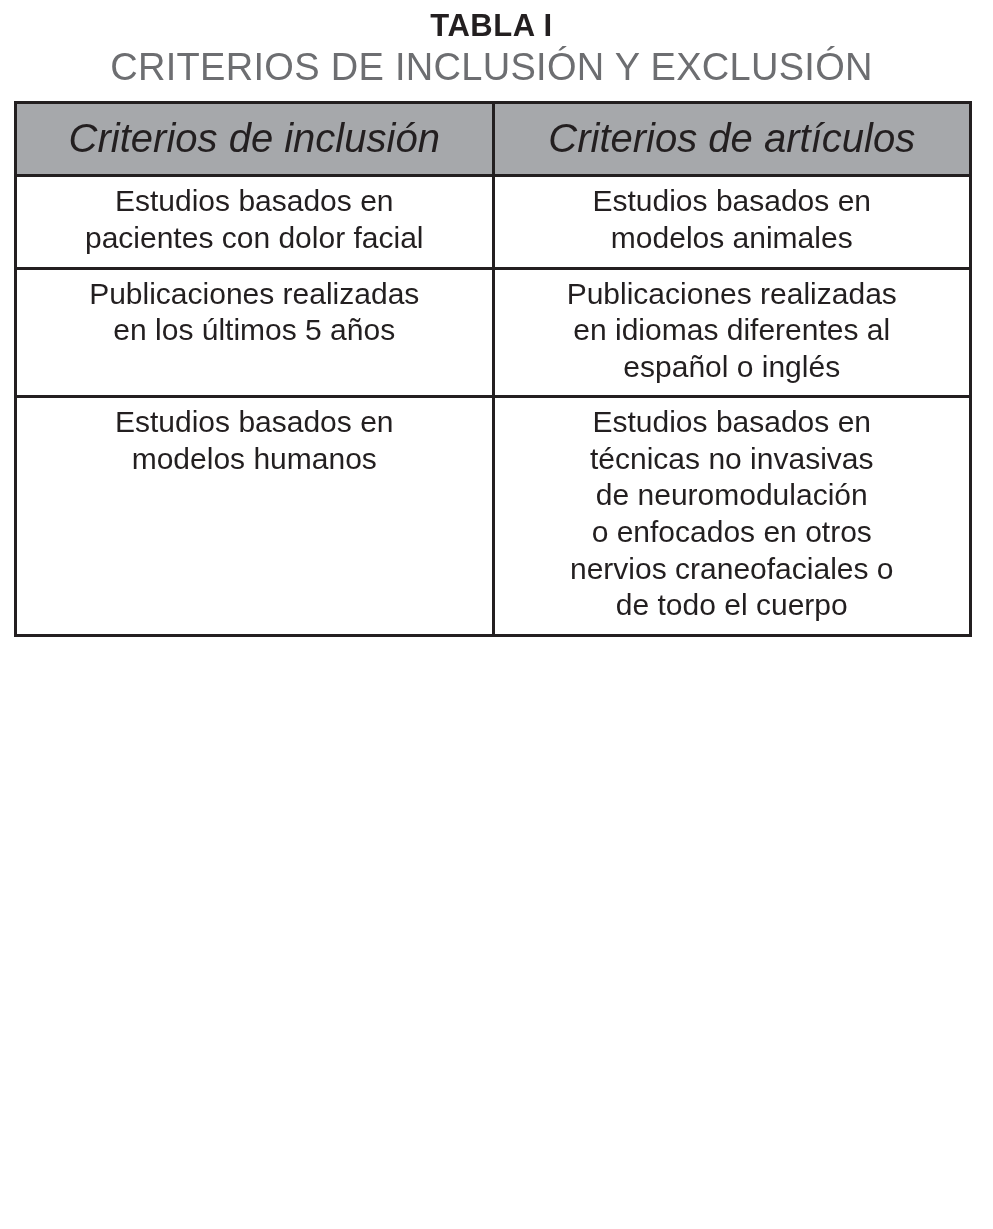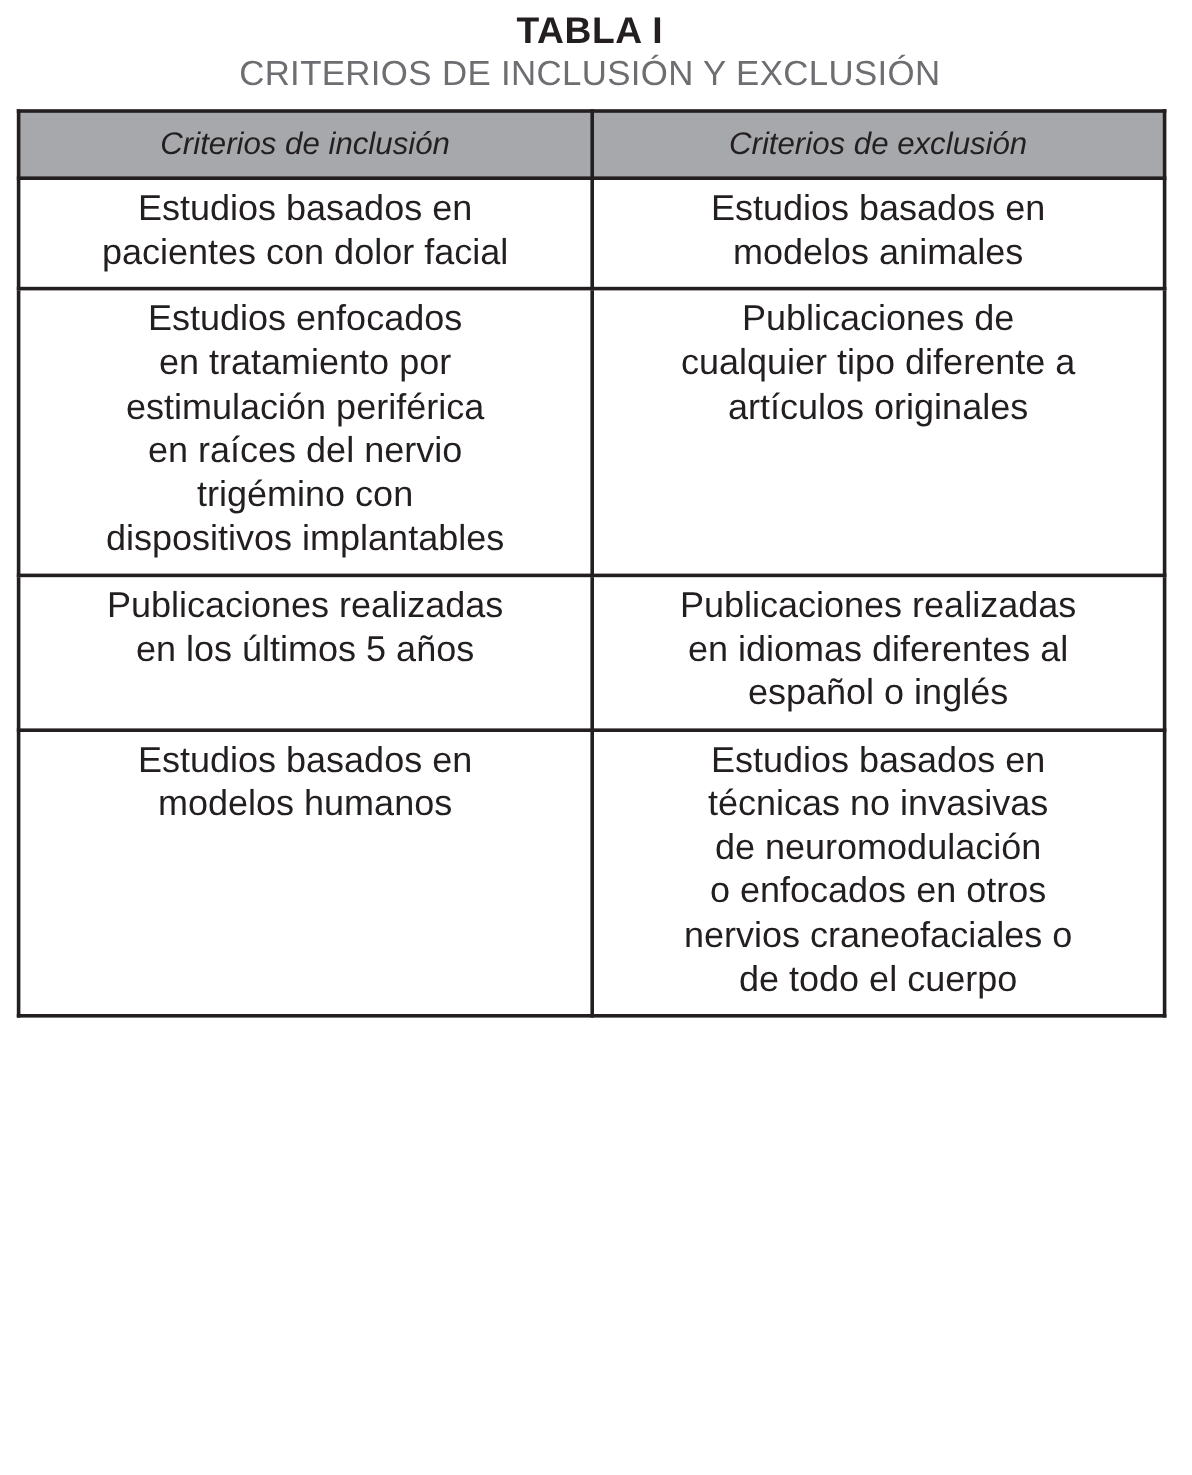--- a/index.html
+++ b/index.html
@@ -23,21 +23,21 @@
     text-align: center;
     font-size: 31px;
     font-weight: bold;
     letter-spacing: 0.5px;
     line-height: 1.15;
     color: #231f20;
     margin: 0 0 2px 0;
   }
   .table-subtitle {
     text-align: center;
-    font-size: 29px;
+    font-size: 38px;
     font-weight: normal;
     letter-spacing: 0.3px;
     line-height: 1.15;
     color: #6d6e71;
     margin: 0 0 12px 0;
   }
   table.criteria {
     border-collapse: collapse;
     width: 958px;
     margin: 0 auto;
@@ -49,21 +49,21 @@
   table.criteria th, table.criteria td {
     border: 3px solid #231f20;
     vertical-align: top;
     padding: 6px 10px 10px 10px;
   }
   table.criteria thead th {
     background: #a6a8ab;
     text-align: center;
     font-style: italic;
     font-weight: normal;
-    font-size: 26px;
+    font-size: 40px;
     line-height: 1.2;
     padding: 10px 8px 12px 8px;
     color: #231f20;
   }
   table.criteria tbody td {
     font-size: 30px;
     line-height: 1.22;
     font-weight: normal;
   }
   .cell-text {
@@ -81,47 +81,32 @@
   <div class="table-subtitle">CRITERIOS DE INCLUSIÓN Y EXCLUSIÓN</div>
 
   <table class="criteria">
     <colgroup>
       <col class="c1">
       <col class="c2">
     </colgroup>
     <thead>
       <tr>
         <th>Criterios de inclusión</th>
-        <th>Criterios de exclusión</th>
+        <th>Criterios de artículos</th>
       </tr>
     </thead>
     <tbody>
       <tr>
         <td>
           <span class="cell-text">Estudios basados en
 pacientes con dolor facial</span>
         </td>
         <td>
           <span class="cell-text">Estudios basados en
 modelos animales</span>
-        </td>
-      </tr>
-      <tr>
-        <td>
-          <span class="cell-text">Estudios enfocados
-en tratamiento por
-estimulación periférica
-en raíces del nervio
-trigémino con
-dispositivos implantables</span>
-        </td>
-        <td>
-          <span class="cell-text">Publicaciones de
-cualquier tipo diferente a
-artículos originales</span>
         </td>
       </tr>
       <tr>
         <td>
           <span class="cell-text">Publicaciones realizadas
 en los últimos 5 años</span>
         </td>
         <td>
           <span class="cell-text">Publicaciones realizadas
 en idiomas diferentes al

